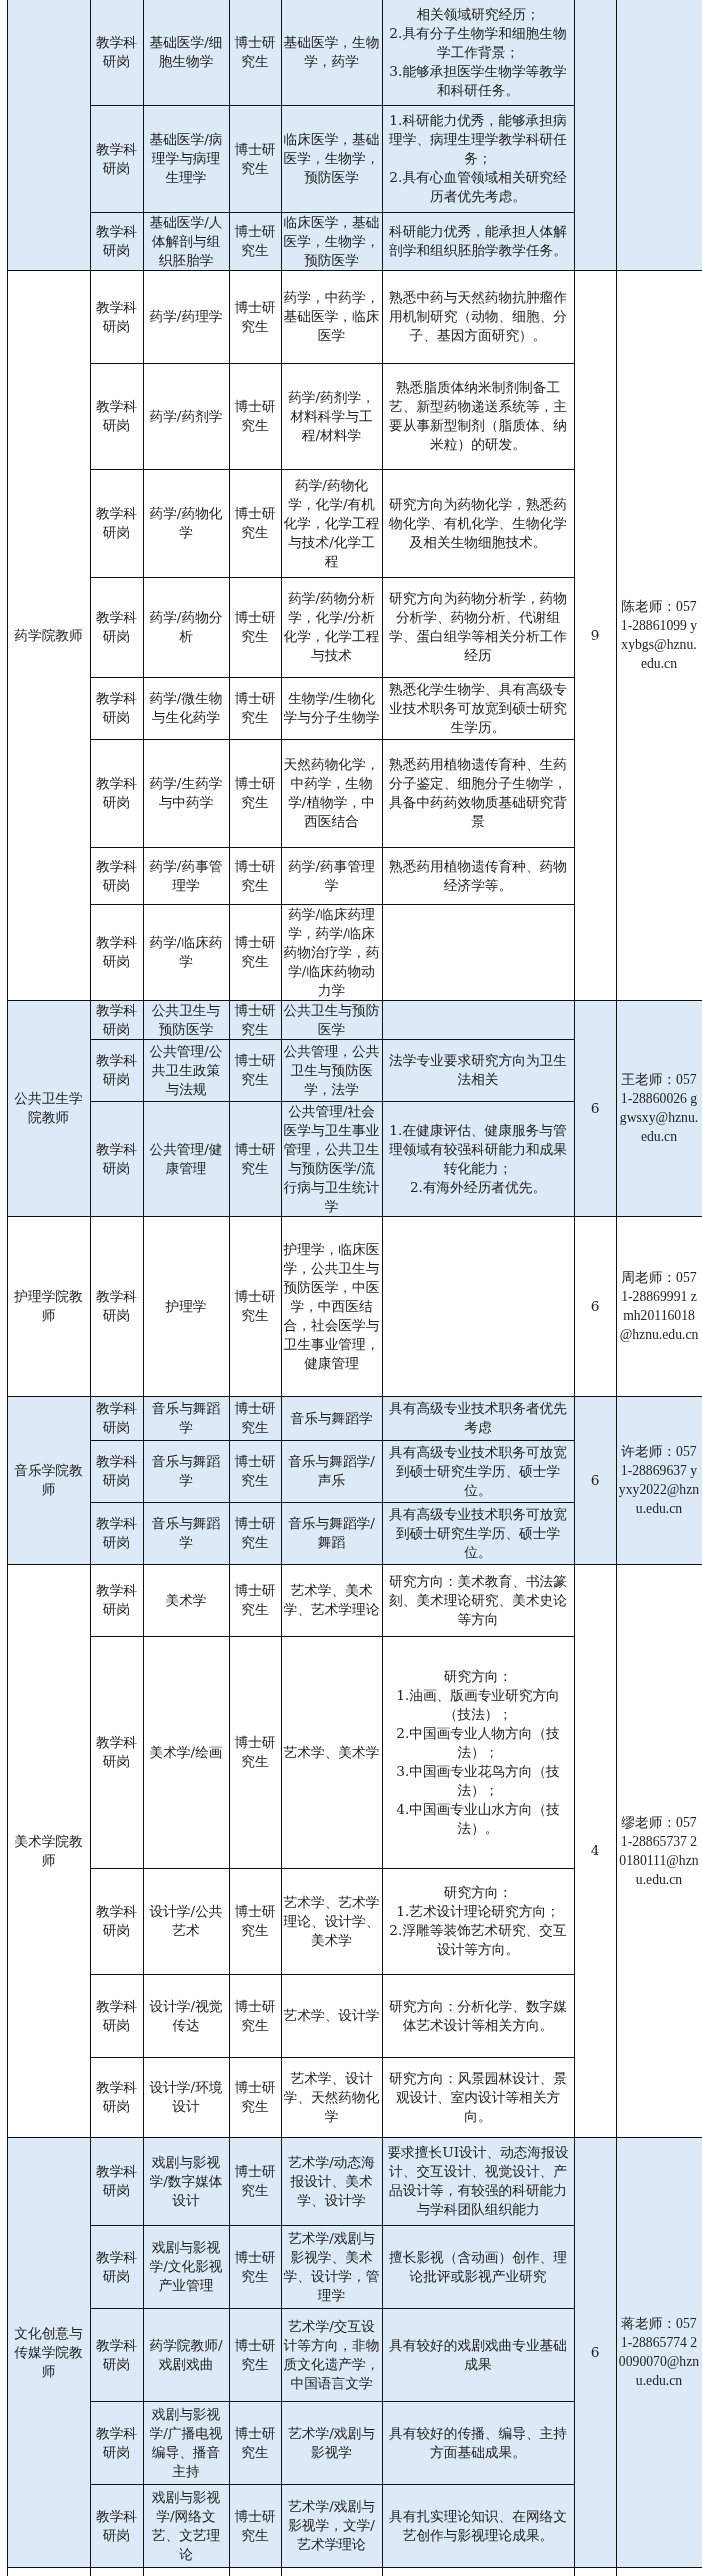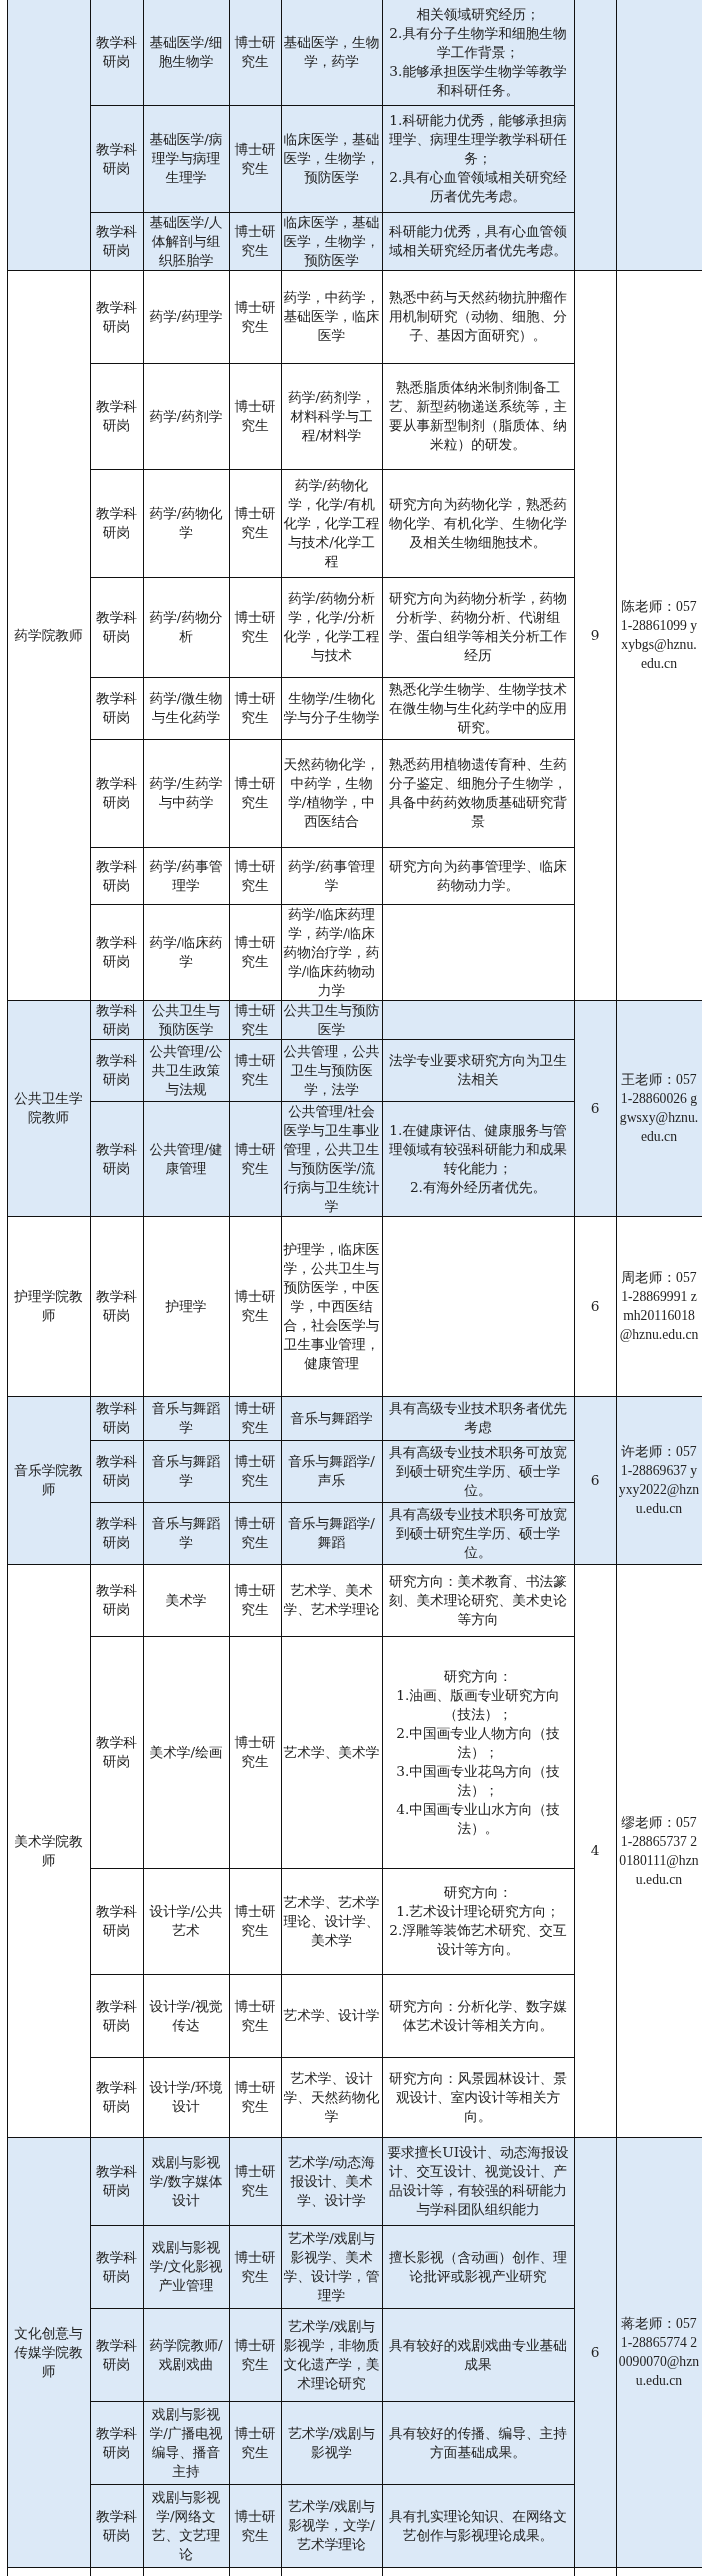--- a/index.html
+++ b/index.html
@@ -52,21 +52,21 @@
         <td>博士研究生</td>
         <td>临床医学，基础医学，生物学，预防医学</td>
         <td class="req">1.科研能力优秀，能够承担病理学、病理生理学教学科研任务；
 2.具有心血管领域相关研究经历者优先考虑。</td>
       </tr>
       <tr style="height: 44px;">
         <td>教学科研岗</td>
         <td>基础医学/人体解剖与组织胚胎学</td>
         <td>博士研究生</td>
         <td>临床医学，基础医学，生物学，预防医学</td>
-        <td class="req">科研能力优秀，具有心血管领域相关研究经历者优先考虑。</td>
+        <td class="req">科研能力优秀，能承担人体解剖学和组织胚胎学教学任务。</td>
       </tr>
     </tbody>
     <tbody class="white">
       <tr style="height: 93px;">
         <td class="unit" rowspan="8">药学院教师</td>
         <td>教学科研岗</td>
         <td>药学/药理学</td>
         <td>博士研究生</td>
         <td>药学，中药学，基础医学，临床医学</td>
         <td class="req">熟悉中药与天然药物抗肿瘤作用机制研究（动物、细胞、分子、基因方面研究）。</td>
@@ -92,35 +92,35 @@
         <td>药学/药物分析</td>
         <td>博士研究生</td>
         <td>药学/药物分析学，化学/分析化学，化学工程与技术</td>
         <td class="req">研究方向为药物分析学，药物分析学、药物分析、代谢组学、蛋白组学等相关分析工作经历</td>
       </tr>
       <tr style="height: 62px;">
         <td>教学科研岗</td>
         <td>药学/微生物与生化药学</td>
         <td>博士研究生</td>
         <td>生物学/生物化学与分子生物学</td>
-        <td class="req">熟悉化学生物学、生物学技术在微生物与生化药学中的应用研究。</td>
+        <td class="req">熟悉化学生物学、具有高级专业技术职务可放宽到硕士研究生学历。</td>
       </tr>
       <tr style="height: 108px;">
         <td>教学科研岗</td>
         <td>药学/生药学与中药学</td>
         <td>博士研究生</td>
         <td>天然药物化学，中药学，生物学/植物学，中西医结合</td>
         <td class="req">熟悉药用植物遗传育种、生药分子鉴定、细胞分子生物学，具备中药药效物质基础研究背景</td>
       </tr>
       <tr style="height: 57px;">
         <td>教学科研岗</td>
         <td>药学/药事管理学</td>
         <td>博士研究生</td>
         <td>药学/药事管理学</td>
-        <td class="req">研究方向为药事管理学、临床药物动力学。</td>
+        <td class="req">熟悉药用植物遗传育种、药物经济学等。</td>
       </tr>
       <tr style="height: 62px;">
         <td>教学科研岗</td>
         <td>药学/临床药学</td>
         <td>博士研究生</td>
         <td>药学/临床药理学，药学/临床药物治疗学，药学/临床药物动力学</td>
         <td class="req"></td>
       </tr>
     </tbody>
     <tbody class="blue">
@@ -249,21 +249,21 @@
         <td>教学科研岗</td>
         <td>戏剧与影视学/文化影视产业管理</td>
         <td>博士研究生</td>
         <td>艺术学/戏剧与影视学、美术学、设计学，管理学</td>
         <td class="req">擅长影视（含动画）创作、理论批评或影视产业研究</td>
       </tr>
       <tr style="height: 93px;">
         <td>教学科研岗</td>
         <td>药学院教师/戏剧戏曲</td>
         <td>博士研究生</td>
-        <td>艺术学/戏剧与影视学，非物质文化遗产学，美术理论研究</td>
+        <td>艺术学/交互设计等方向，非物质文化遗产学，中国语言文学</td>
         <td class="req">具有较好的戏剧戏曲专业基础成果</td>
       </tr>
       <tr style="height: 83px;">
         <td>教学科研岗</td>
         <td>戏剧与影视学/广播电视编导、播音主持</td>
         <td>博士研究生</td>
         <td>艺术学/戏剧与影视学</td>
         <td class="req">具有较好的传播、编导、主持方面基础成果。</td>
       </tr>
       <tr style="height: 83px;">

